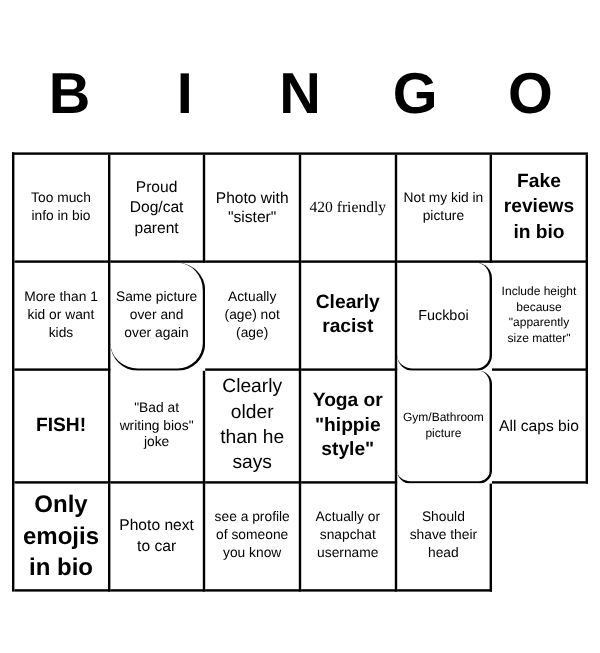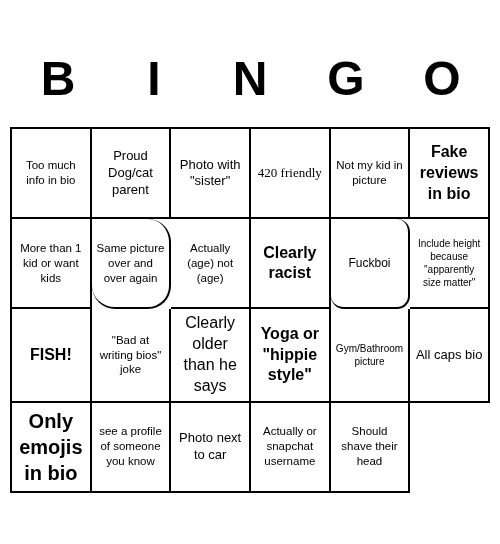--- a/index.html
+++ b/index.html
@@ -81,21 +81,21 @@
       <div class="bingo-cell" style="font-size: 11.5px;">More than 1 kid or want kids</div>
       <div class="bingo-cell" style="font-size: 11.5px; border-radius: 23px;">Same picture over and over again</div>
       <div class="bingo-cell" style="font-size: 11.5px;">Actually (age) not (age)</div>
       <div class="bingo-cell" style="font-size: 16px; font-weight: bold;">Clearly racist</div>
       <div class="bingo-cell" style="font-size: 12px; font-weight: normal; border-radius: 13px;">Fuckboi</div>
       <div class="bingo-cell" style="font-size: 10px;">Include height because "apparently size matter"</div>
       <div class="bingo-cell" style="font-size: 16px; font-weight: bold;">FISH!</div>
       <div class="bingo-cell" style="font-size: 11.5px;">"Bad at writing bios" joke</div>
       <div class="bingo-cell" style="font-size: 16px;">Clearly older than he says</div>
       <div class="bingo-cell" style="font-size: 16px; font-weight: bold;">Yoga or "hippie style"</div>
-      <div class="bingo-cell" style="font-size: 10px;">Gym/Bathroom picture</div>
+      <div class="bingo-cell" style="font-size: 10px; border-radius: 11px;">Gym/Bathroom picture</div>
       <div class="bingo-cell" style="font-size: 13px;">All caps bio</div>
       <div class="bingo-cell" style="font-size: 20px; font-weight: bold; text-align: center;">Only emojis in bio</div>
+      <div class="bingo-cell" style="font-size: 13px;">Photo next to car</div>
       <div class="bingo-cell" style="font-size: 11.5px;">see a profile of someone you know</div>
-      <div class="bingo-cell" style="font-size: 13px;">Photo next to car</div>
       <div class="bingo-cell" style="font-size: 11.5px;">Actually or snapchat username</div>
       <div class="bingo-cell" style="font-size: 11.5px;">Should shave their head</div>
     </div>
 </div>
 
 </body></html>

